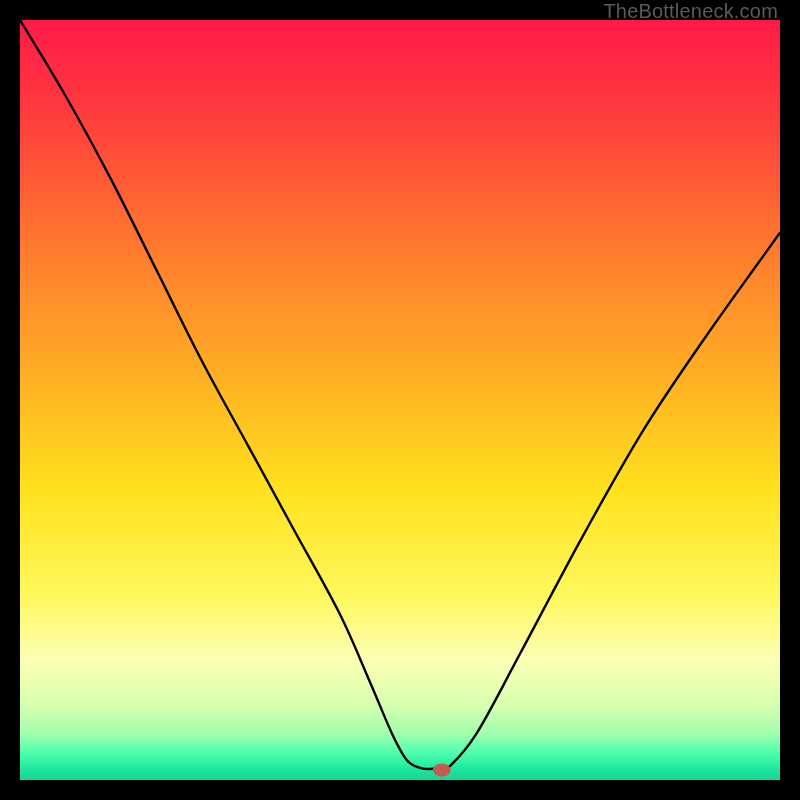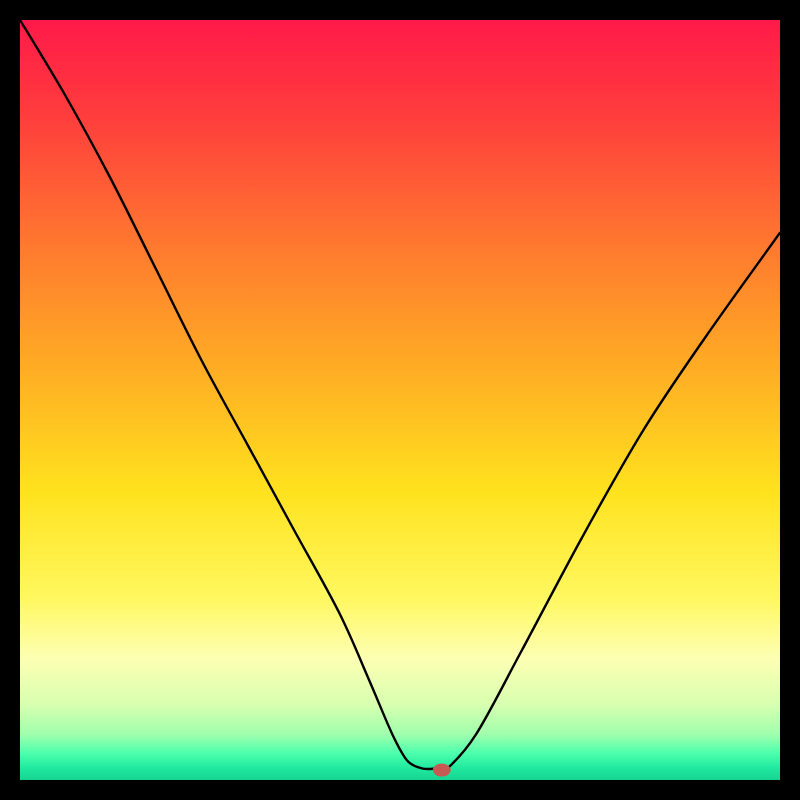--- a/index.html
+++ b/index.html
@@ -39,20 +39,21 @@
     user-select: none;
   }
   svg {
     display: block;
   }
 </style>
 </head>
 <body>
 
 <div class="frame">
+  <div class="watermark">TheBottleneck.com</div>
 
   <div class="plot">
     <svg id="chart-svg" width="760" height="760" viewBox="0 0 760 760" preserveAspectRatio="none">
       <defs>
         <linearGradient id="bg-grad" x1="0" y1="0" x2="0" y2="1">
             <stop offset="0%" stop-color="#ff1a49"></stop>
             <stop offset="12%" stop-color="#ff3b3d"></stop>
             <stop offset="30%" stop-color="#ff7a2f"></stop>
             <stop offset="46%" stop-color="#ffad24"></stop>
             <stop offset="62%" stop-color="#ffe21e"></stop>

